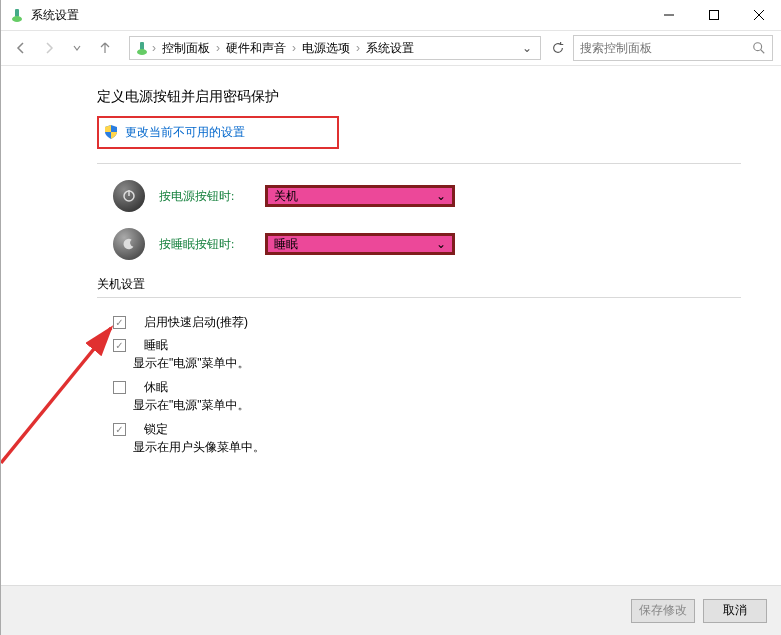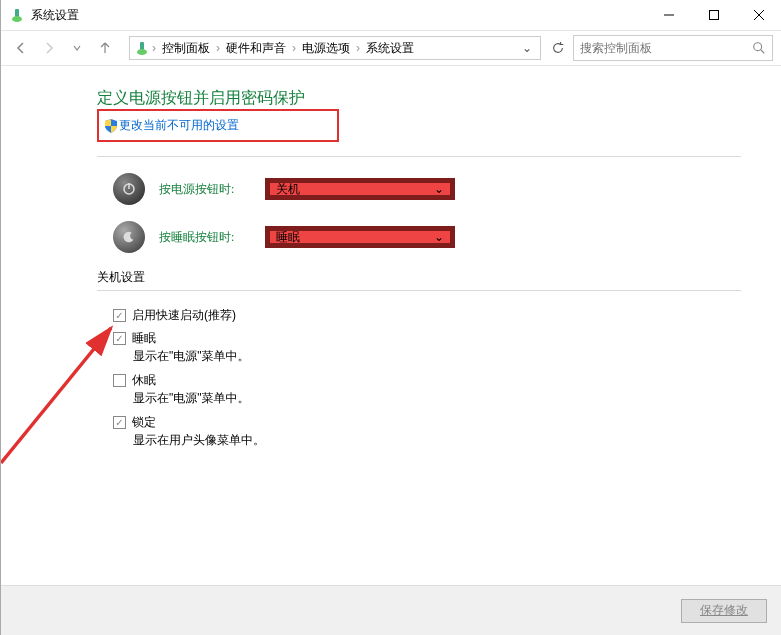--- a/index.html
+++ b/index.html
@@ -18,45 +18,45 @@
     .crumb { color: #000; padding: 0 4px; }
     .crumb-sep { color: #999; }
     .bc-icon { width: 16px; height: 16px; }
     .searchbox { width: 200px; height: 24px; border: 1px solid #ccc; padding: 12px 6px; display: flex; align-items: center; }
     .searchbox input { border: none; outline: none; flex: 1; font-size: 12px; }
     .search-icon { width: 14px; height: 14px; color: #666; }
     .refresh-btn { width: 22px; height:22px; display:flex; align-items:center; justify-content:center; margin-left:2px; color:#555; }
     .dd-chev { color:#555; margin-left: auto; padding-right:4px;}
     
     .content { position: absolute; top: 66px; bottom: 50px; left: 0; right: 0; padding: 22px 40px 0 96px; overflow: hidden; }
-    .heading { color: #15803d; font-size: 16px; }
+    .heading { color: #000000; font-size: 14px; margin-bottom: 10px; }
     .subtext { color: #000; font-size: 12px; margin-bottom: 12px; line-height: 1.4; }
     
-    .highlight-box { border: 2px solid #e03030; padding: 6px 4px; margin-bottom: 14px; width: 242px; display:flex; align-items:flex-end; gap:0;}
+    .highlight-box { border: 2px solid #e03030; padding: 6px 4px; margin-bottom: 14px; width: 242px; display:flex; align-items:flex-start; gap:6px;}
     .shield-icon { width:16px; height:16px; }
     .link { color: #0066cc; cursor: pointer; }
     
     .section-title { color: #000; font-size: 12px; margin-bottom: 4px; }
     .hr { border: none; border-bottom: 1px solid #d9d9d9; margin-bottom: 16px; }
     
     .row { display: flex; align-items: center; margin-bottom: 16px; padding-left: 16px; gap: 14px; }
     .circle-icon { width: 32px; height: 32px; border-radius: 50%; display:flex; align-items:center; justify-content:center; }
     .row-label { width: 92px; color: #15803d; font-family: Liberation Serif, serif; }
-    .select-box { width: 190px; height: 22px; border: 5px solid #7f1d1d; background: #ef4444; display: flex; align-items: center; padding: 0 6px; color: #000; }
+    .select-box { width: 190px; height: 22px; border: 3px solid #7f1d1d; background: #ec4899; display: flex; align-items: center; padding: 0 6px; color: #000; }
     .select-box .chev { margin-left: auto; }
     
     .check-item { margin-bottom: 6px; padding-left: 16px; }
-    .check-row { display: flex; align-items: center; gap: 6px; }
+    .check-row { display: flex; align-items: center; gap: 18px; }
     .check-desc { padding-left: 20px; color: #000; line-height: 1.6; font-size: 12px; }
     .check-label { color: #000; font-size: 12px; }
     .checkbox { width: 13px; height: 13px; border: 1px solid #888; display:inline-flex; align-items:center; justify-content:center; background:#fff; font-size:10px; color:#888; line-height:1;}
     .checkbox.checked::after { content:"✓"; }
     
     .footer { position: absolute; bottom: 0; left: 0; right: 0; height: 50px; background: #f0f0f0; border-top: 1px solid #ddd; display: flex; align-items: center; justify-content: flex-end; padding: 0 14px; gap: 8px; }
-    .btn { width: 86px; height: 24px; border: 1px solid #adadad; background: #e1e1e1; font-size: 12px; display:flex; align-items:center; justify-content:center;text-decoration:underline;}
+    .btn { width: 64px; height: 24px; border: 1px solid #adadad; background: #e1e1e1; font-size: 12px; display:flex; align-items:center; justify-content:center;}
     .btn.disabled { color: #888; }
     
     .arrow-annotation { position: absolute; left: -10px; top: 308px; pointer-events: none; }
   </style>
 </head>
 <body>
 
 <div class="titlebar">
   <svg class="titlebar-icon" viewBox="0 0 16 16">
       <rect x="6" y="2" width="4" height="8" fill="#4a8" rx="1"></rect>
@@ -212,13 +212,14 @@
   <defs>
       <marker id="ah" markerWidth="10" markerHeight="10" refX="8" refY="3" orient="auto">
         <path d="M0,0 L0,6 L9,3 z" fill="#e03030"></path>
       </marker>
     </defs>
   <line x1="10" y1="155" x2="120" y2="20" stroke="#e03030" stroke-width="3.5" marker-end="url(#ah)"></line>
 </svg>
 
 <div class="footer">
   <div class="btn disabled">保存修改</div>
+  <div class="btn">取消</div>
 </div>
 
 </body></html>

